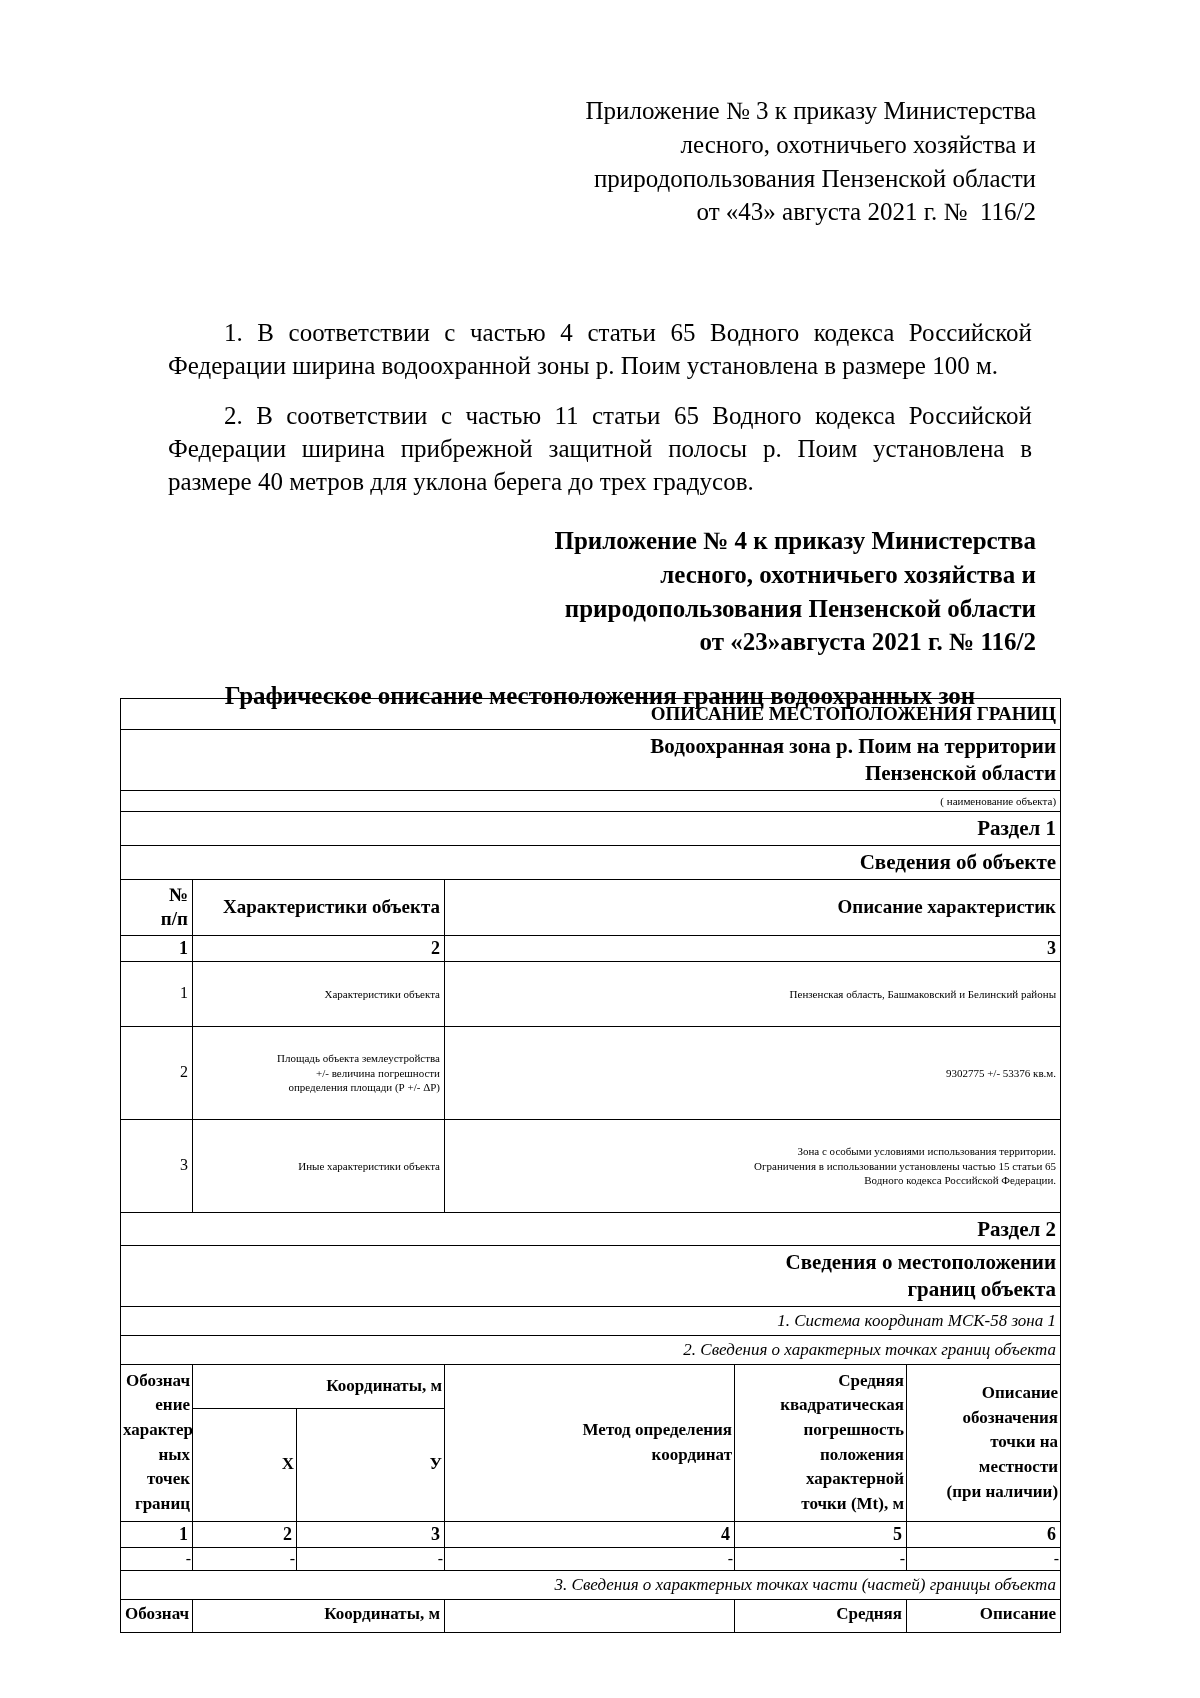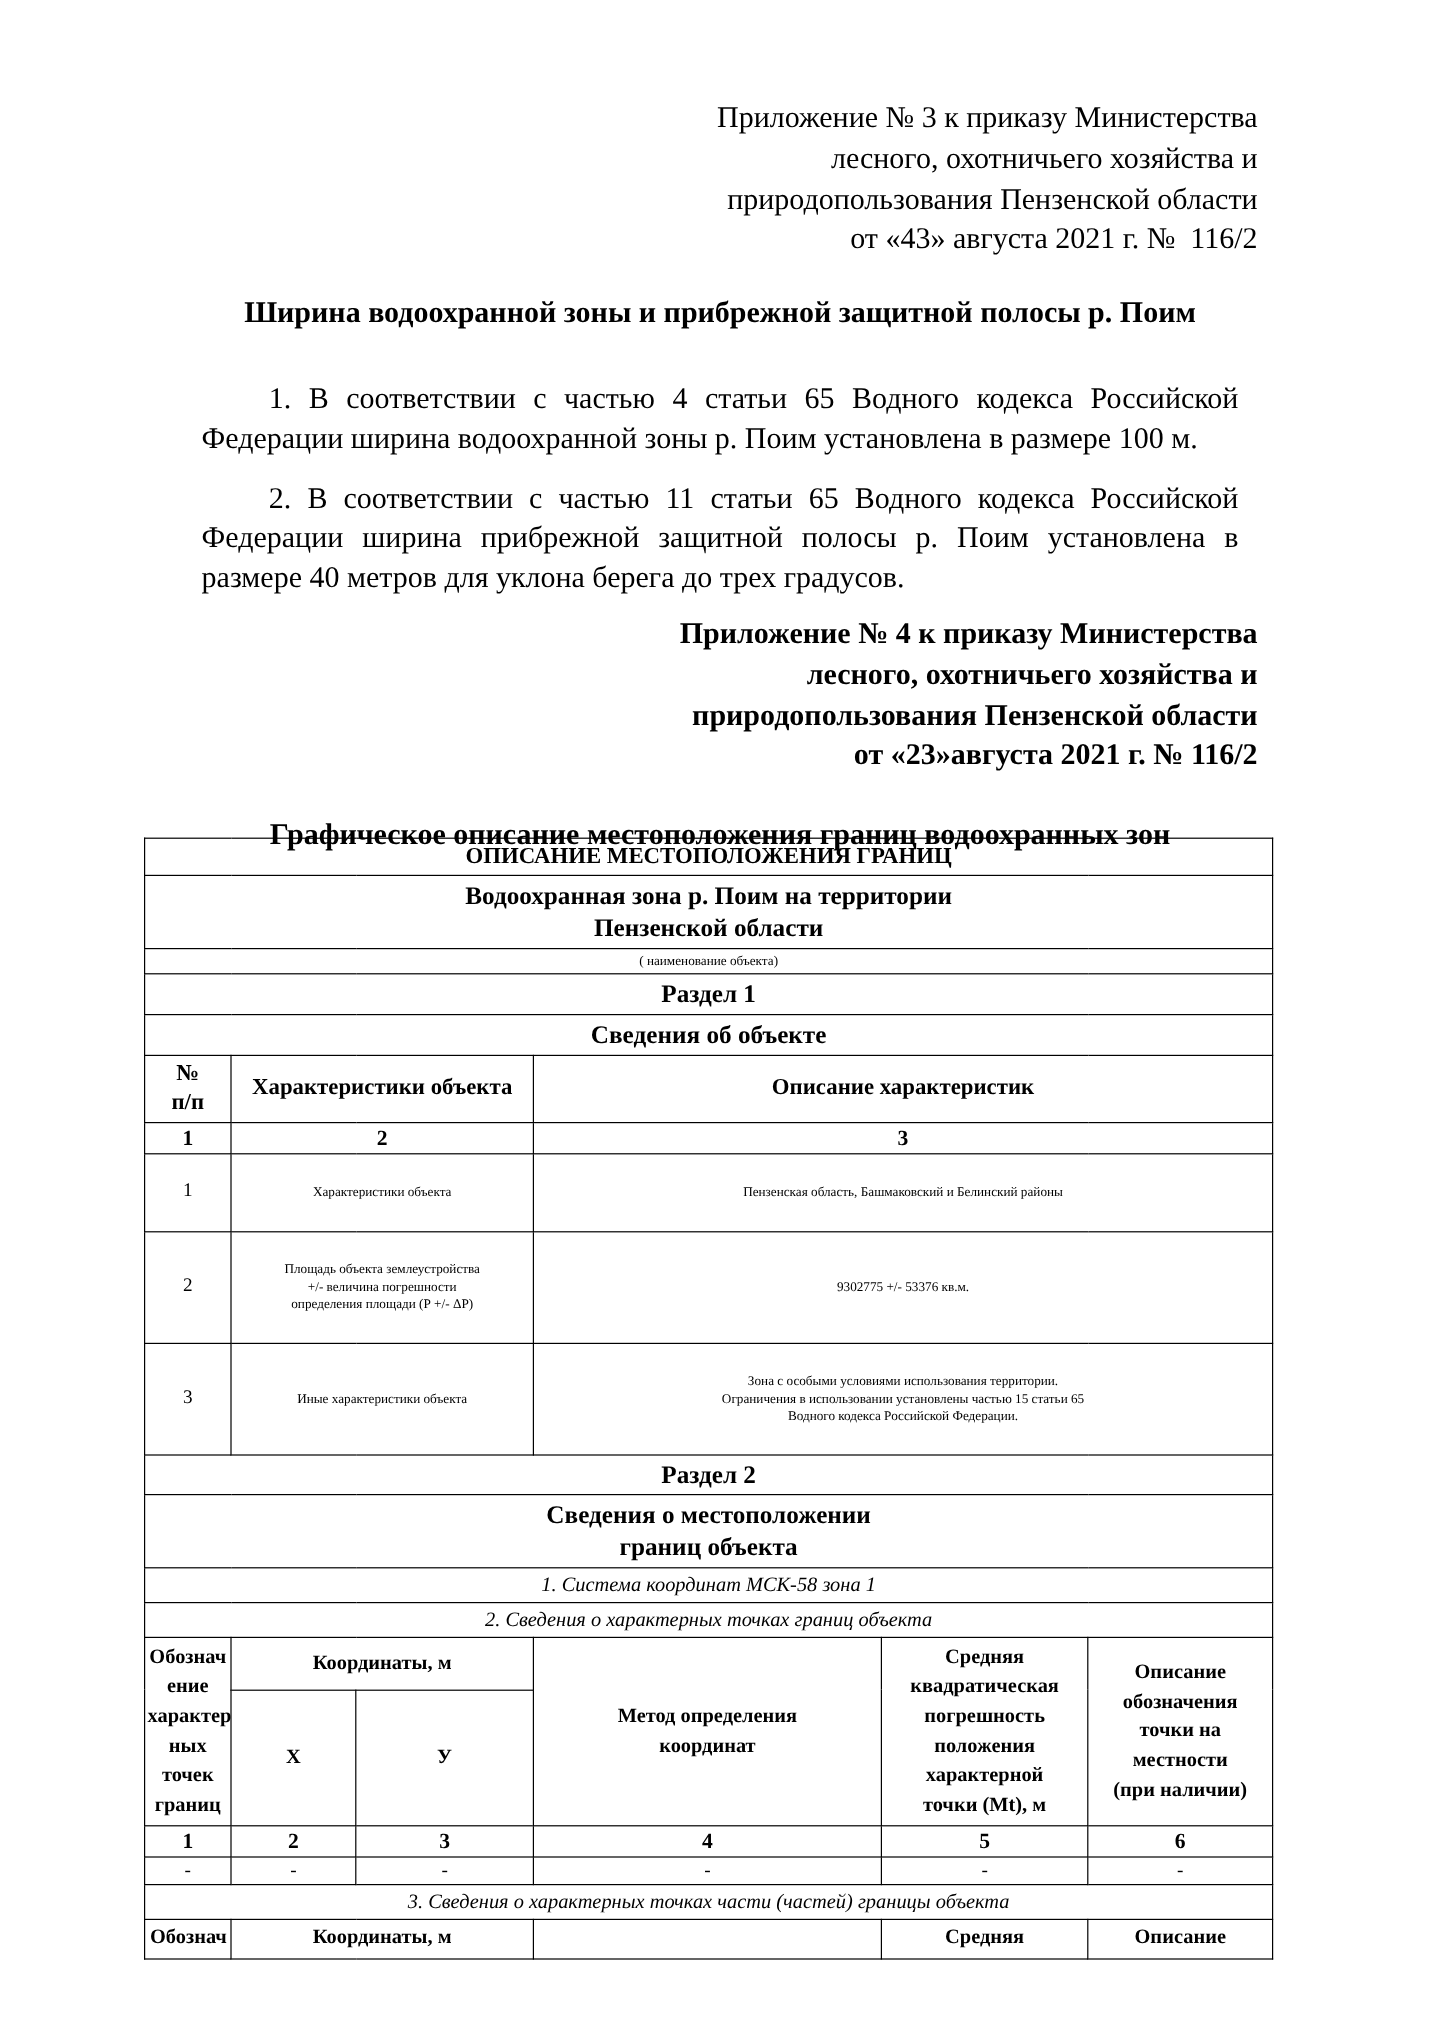--- a/index.html
+++ b/index.html
@@ -21,21 +21,21 @@
     height: 1698px;
     padding: 0;
     box-sizing: border-box;
   }
 
   
   .appendix {
     text-align: right;
     font-size: 25px;
     line-height: 1.35;
-    margin: 4px;
+    margin: 16px;
   }
   .appendix .ln {
     display: block;
     white-space: pre;
   }
 
   .block-app3 {
     position: absolute;
     left: 0;
     right: 148px;
@@ -89,21 +89,21 @@
     top: 698px;
     width: 940px;
     border-collapse: collapse;
     table-layout: fixed;
     font-size: 17px;
   }
   .border-table td {
     border: 1.6px solid #000000;
     padding: 3px 4px;
     vertical-align: middle;
-    text-align: center;
+    text-align: right;
     line-height: 1.28;
   }
   .banner {
     font-weight: bold;
     font-size: 19px;
     padding: 5px 4px;
   }
   .banner-sm {
     font-weight: bold;
     font-size: 21px;
@@ -173,21 +173,20 @@
 
 <div class="page">
 
   <div class="appendix block-app3">
     <span class="ln">Приложение № 3 к приказу Министерства</span>
     <span class="ln">лесного, охотничьего хозяйства и</span>
     <span class="ln">природопользования Пензенской области</span>
     <span class="ln">от «43» августа 2021 г. №  116/2</span>
   </div>
 
-  <div class="doc-title title-1">Ширина водоохранной зоны и прибрежной защитной полосы р. Поим</div>
 
   <div class="body-copy">
     <p>1. В соответствии с частью 4 статьи 65 Водного кодекса Российской Федерации ширина водоохранной зоны р. Поим установлена в размере 100 м.</p>
     <p class="last">2. В соответствии с частью 11 статьи 65 Водного кодекса Российской Федерации ширина прибрежной защитной полосы р. Поим установлена в размере 40 метров для уклона берега до трех градусов.</p>
   </div>
 
   <div class="appendix block-app4">
     <span class="ln">Приложение № 4 к приказу Министерства</span>
     <span class="ln">лесного, охотничьего хозяйства и</span>
     <span class="ln">природопользования Пензенской области</span>

